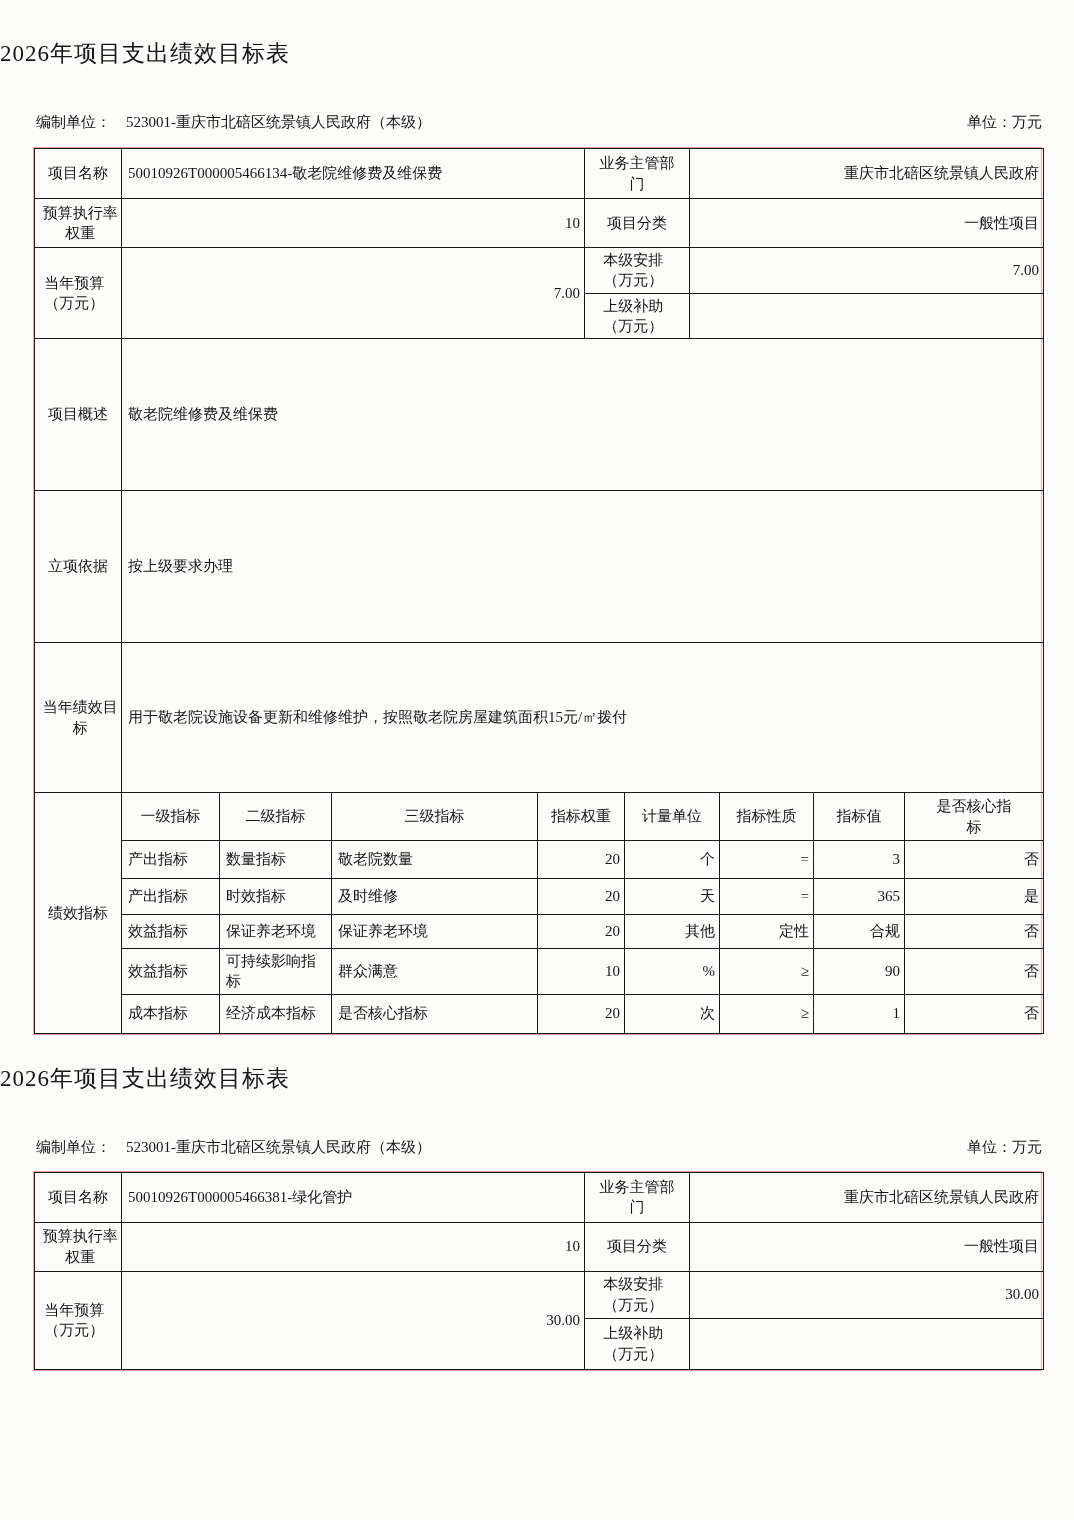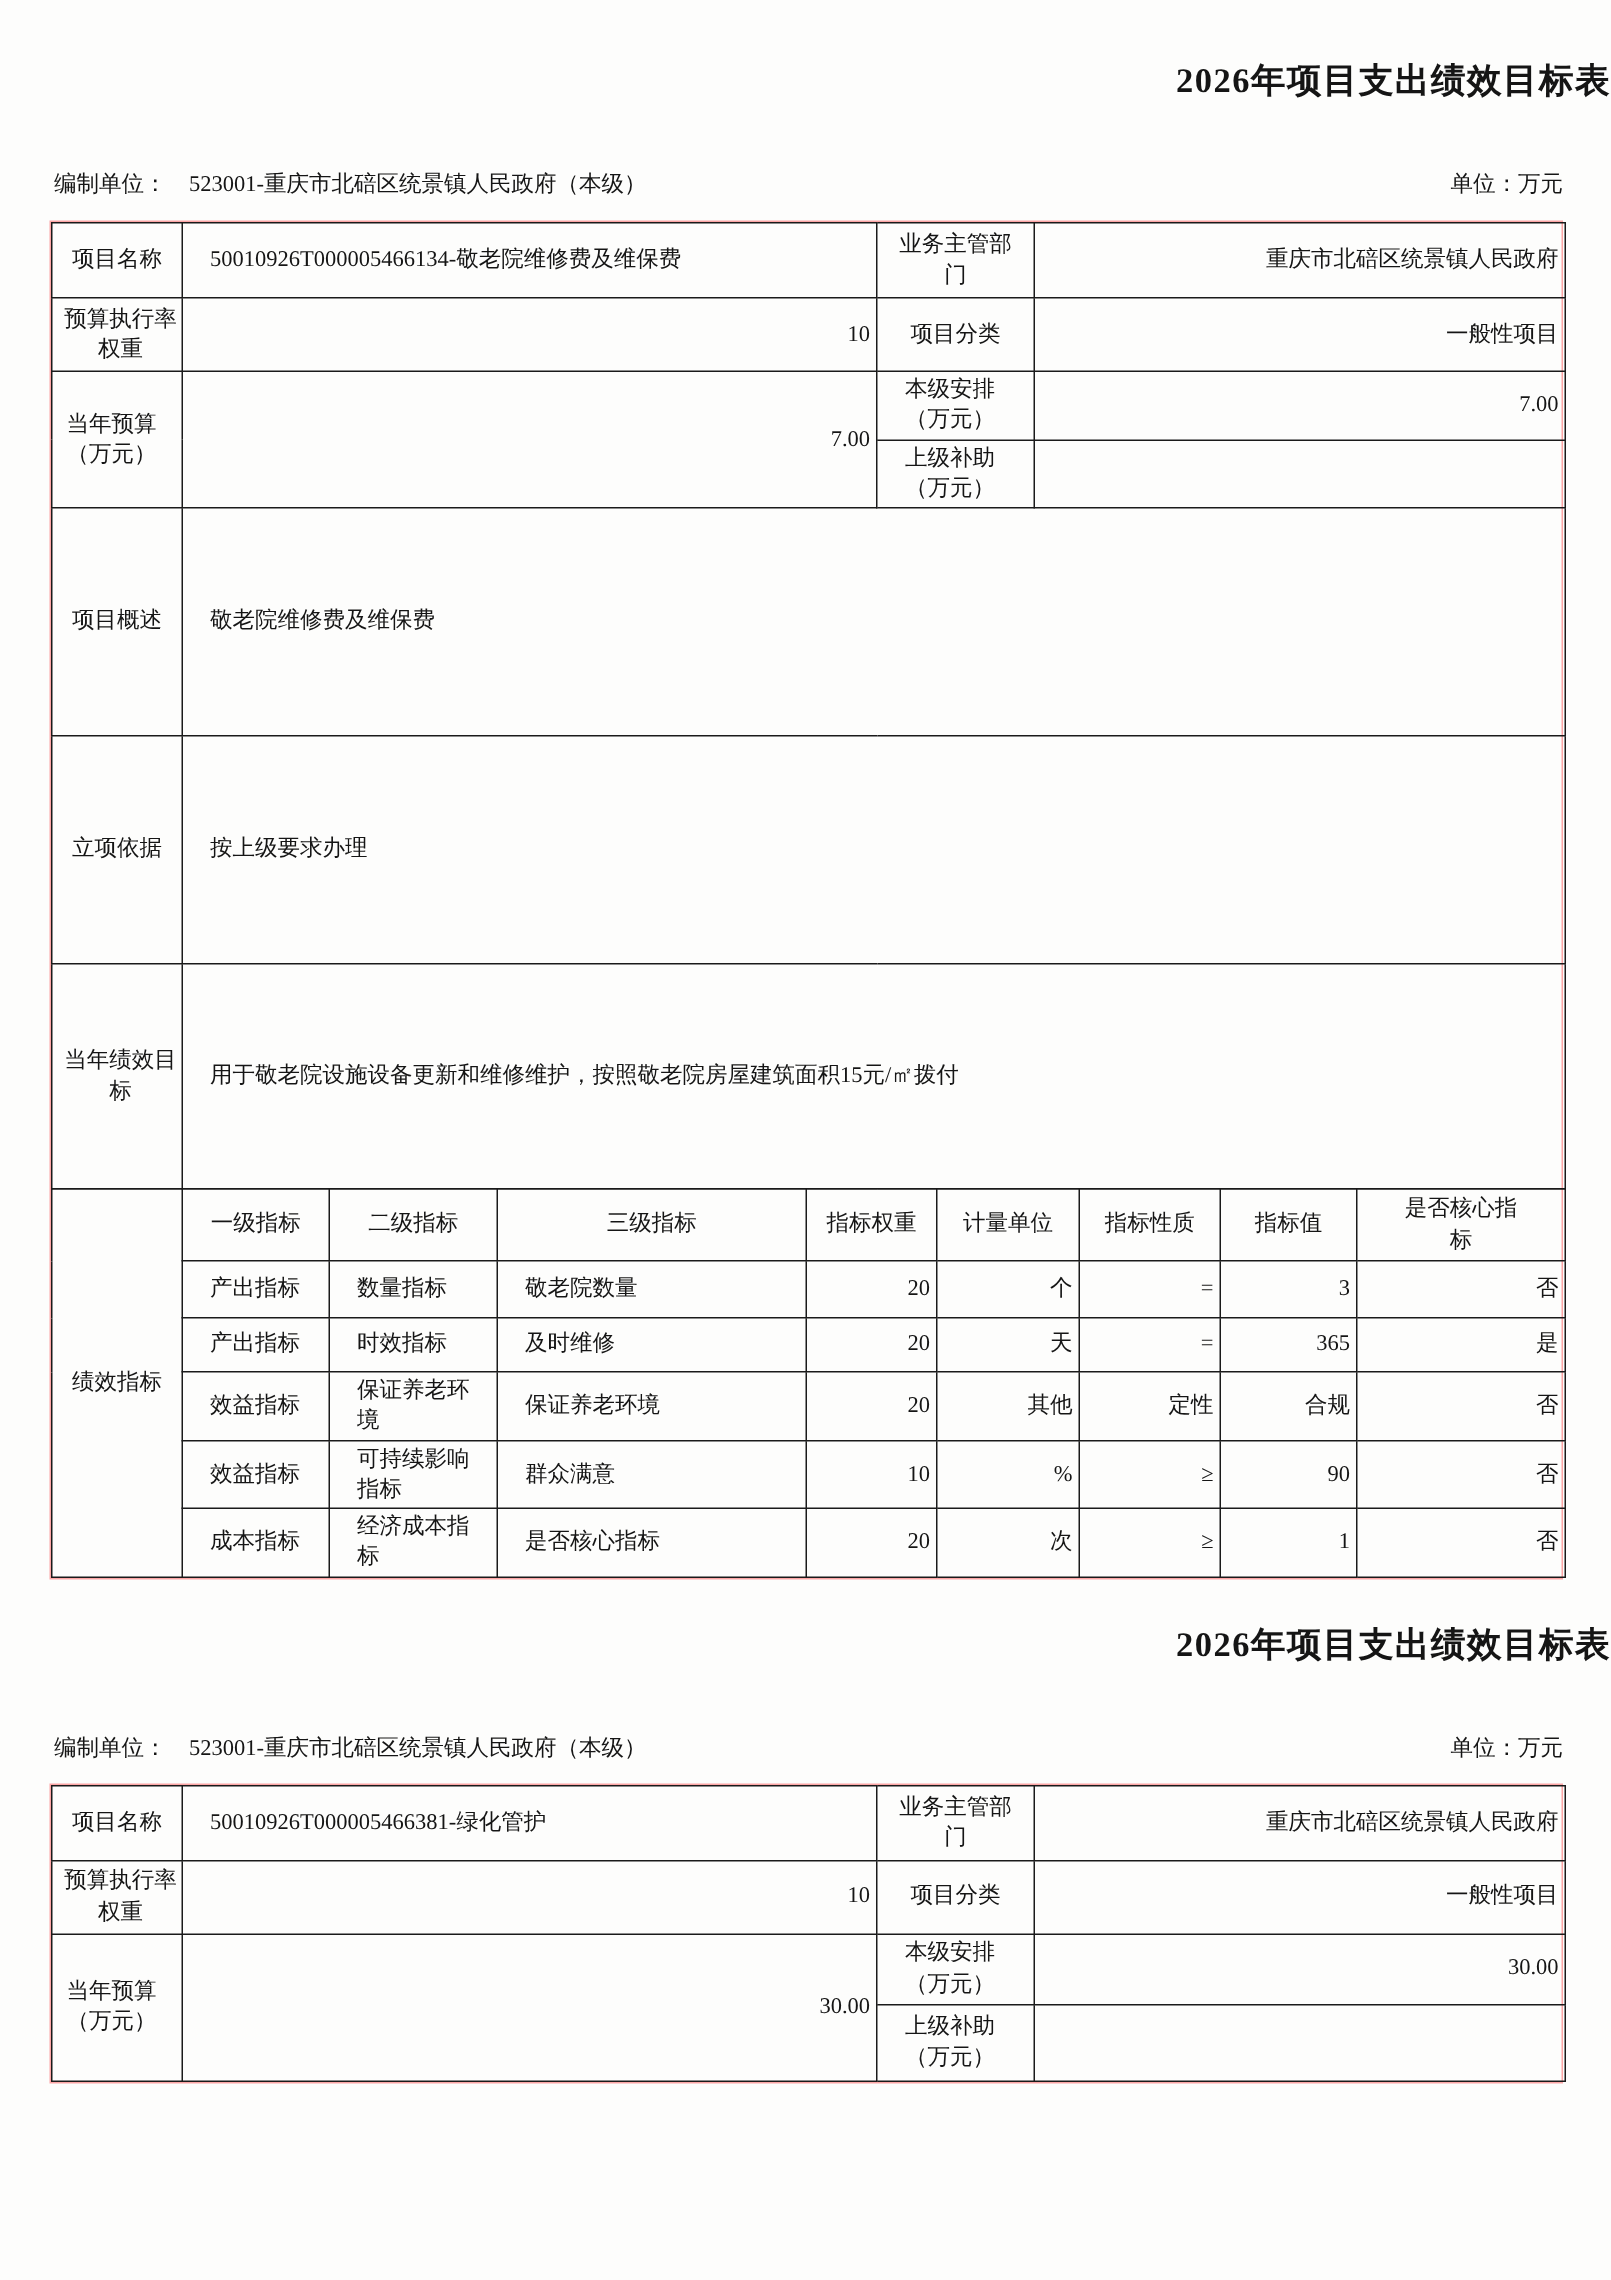--- a/index.html
+++ b/index.html
@@ -2,35 +2,35 @@
 <html><head>
 <meta charset="utf-8">
 <style>
   body { margin: 0; background: #e8e8e8; }
   .page {
     width: 1074px; height: 1520px; background: #fdfdfc;
     font-family: "Liberation Serif", "DejaVu Serif", serif;
     color: #151515; overflow: hidden; margin: 0 auto; position: relative;
   }
   .corner { padding: 12px 0 0 36px; font-size: 17px; height: 22px; }
-  .rpt-title { margin: 38px 0 0 0; text-align: right; font-size: 23px; font-weight: bold; letter-spacing: 1px; }
+  .rpt-title { margin: 38px 0 0 0; text-align: left; font-size: 23px; font-weight: normal; letter-spacing: 1px; }
   .meta { display: flex; align-items: flex-end; margin: 44px 32px 0 36px; font-size: 15px; }
   .meta .val { margin-left: 15px; }
   .meta .unit { margin-left: auto; }
   .tblwrap { margin: 15px 0 0 33px; width: 1009px; border: 1px solid #fca5a5; box-sizing: border-box; }
   .tblwrap2 { margin-top: 14px; }
   table { border-collapse: collapse; table-layout: fixed; width: 100%; }
   table.joined { margin-top: -1px; }
   td {
     border: 1px solid #1a1a1a; vertical-align: middle; font-size: 15px;
     line-height: 1.35; padding: 2px 4px; box-sizing: border-box; overflow: hidden;
   }
   .lbl { text-align: center; }
   .ctr { text-align: right; }
-  .lft { text-align: left; padding-left: 18px; }
+  .lft { text-align: left; padding-left: 6px; }
   .hdr { text-align: center; }
   span.w4 { display: inline-block; width: 4.5em; text-align: left; vertical-align: middle; }
   span.w5 { display: inline-block; width: 5.5em; text-align: center; vertical-align: middle; }
   tr.h50 { height: 50px; }  tr.h49 { height: 49px; }
   tr.h43 { height: 43px; }  tr.h44 { height: 44px; }
   tr.h47 { height: 47px; }  tr.h51 { height: 51px; }
   tr.h48 { height: 48px; }  tr.h152 { height: 152px; }
   tr.h150 { height: 150px; }
   tr.h38 { height: 38px; }  tr.h36 { height: 36px; }
   tr.h34 { height: 34px; }  tr.h45 { height: 45px; }

